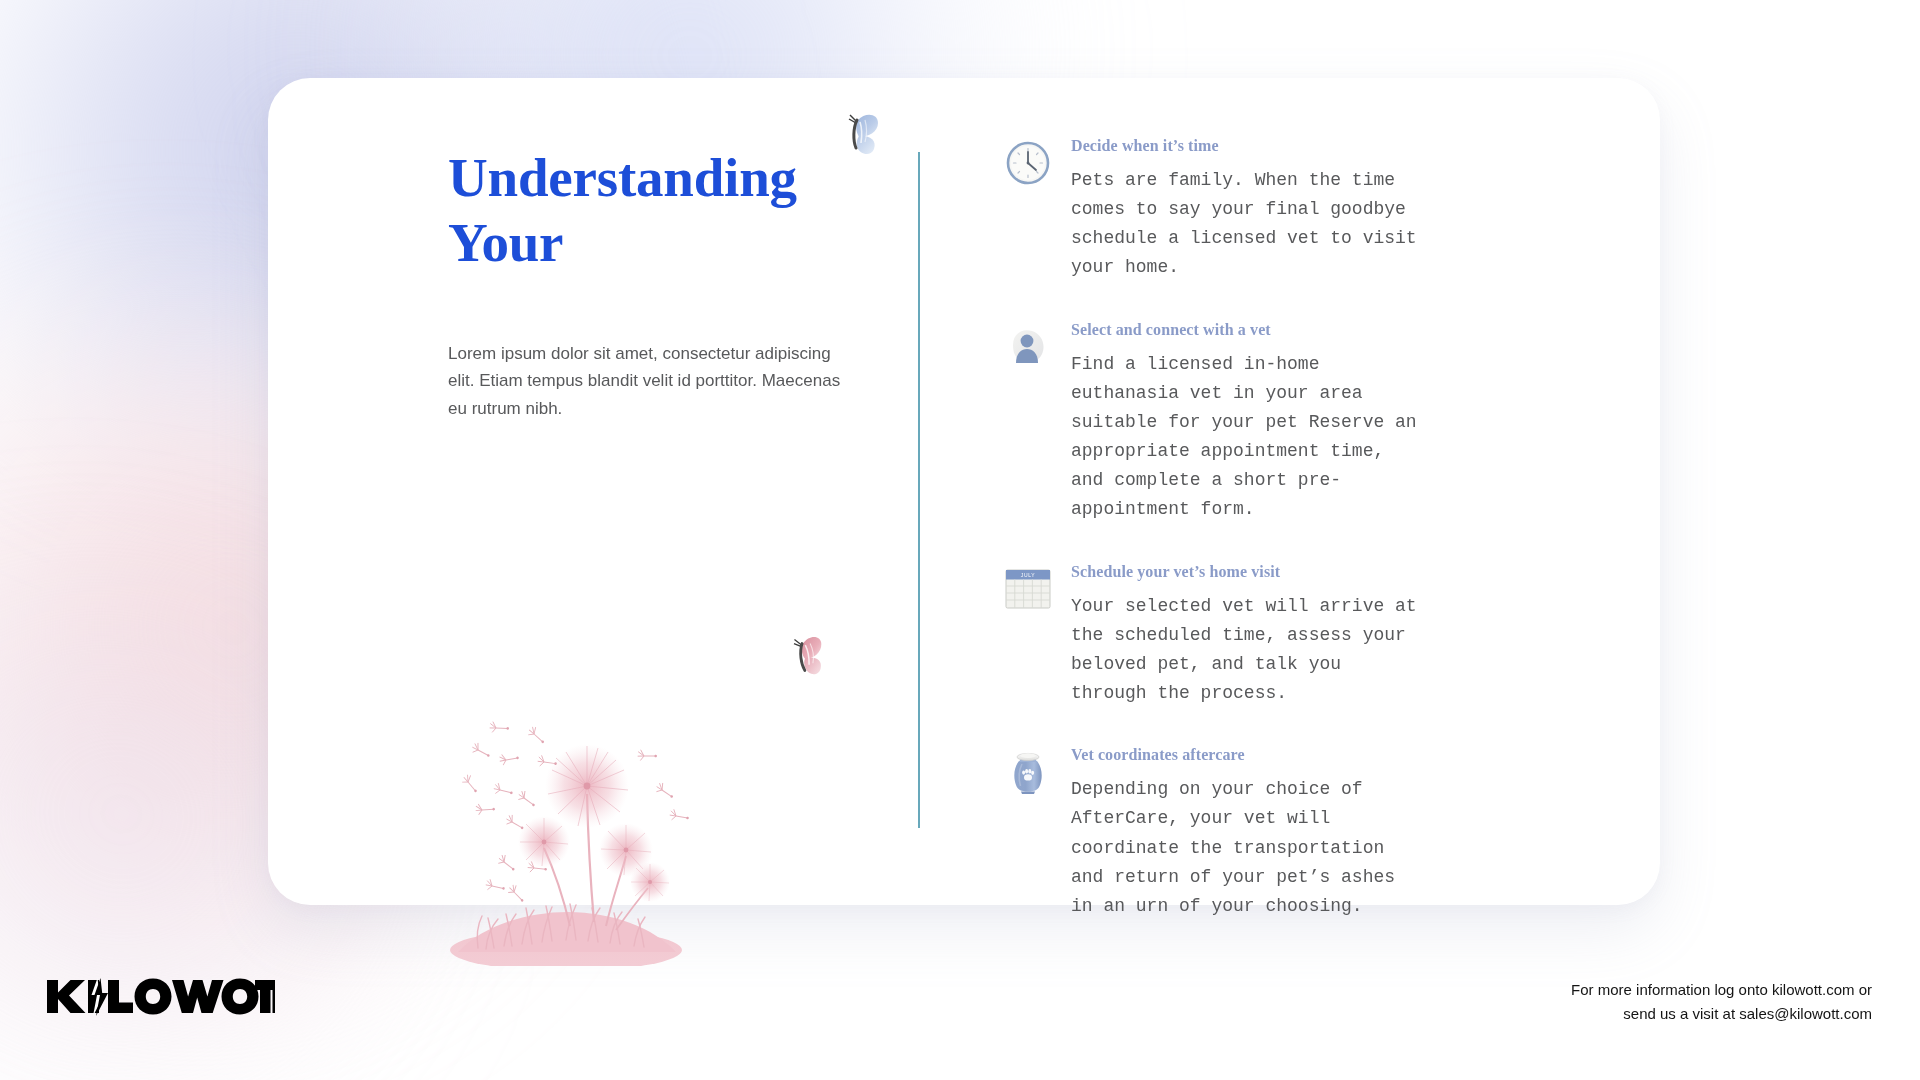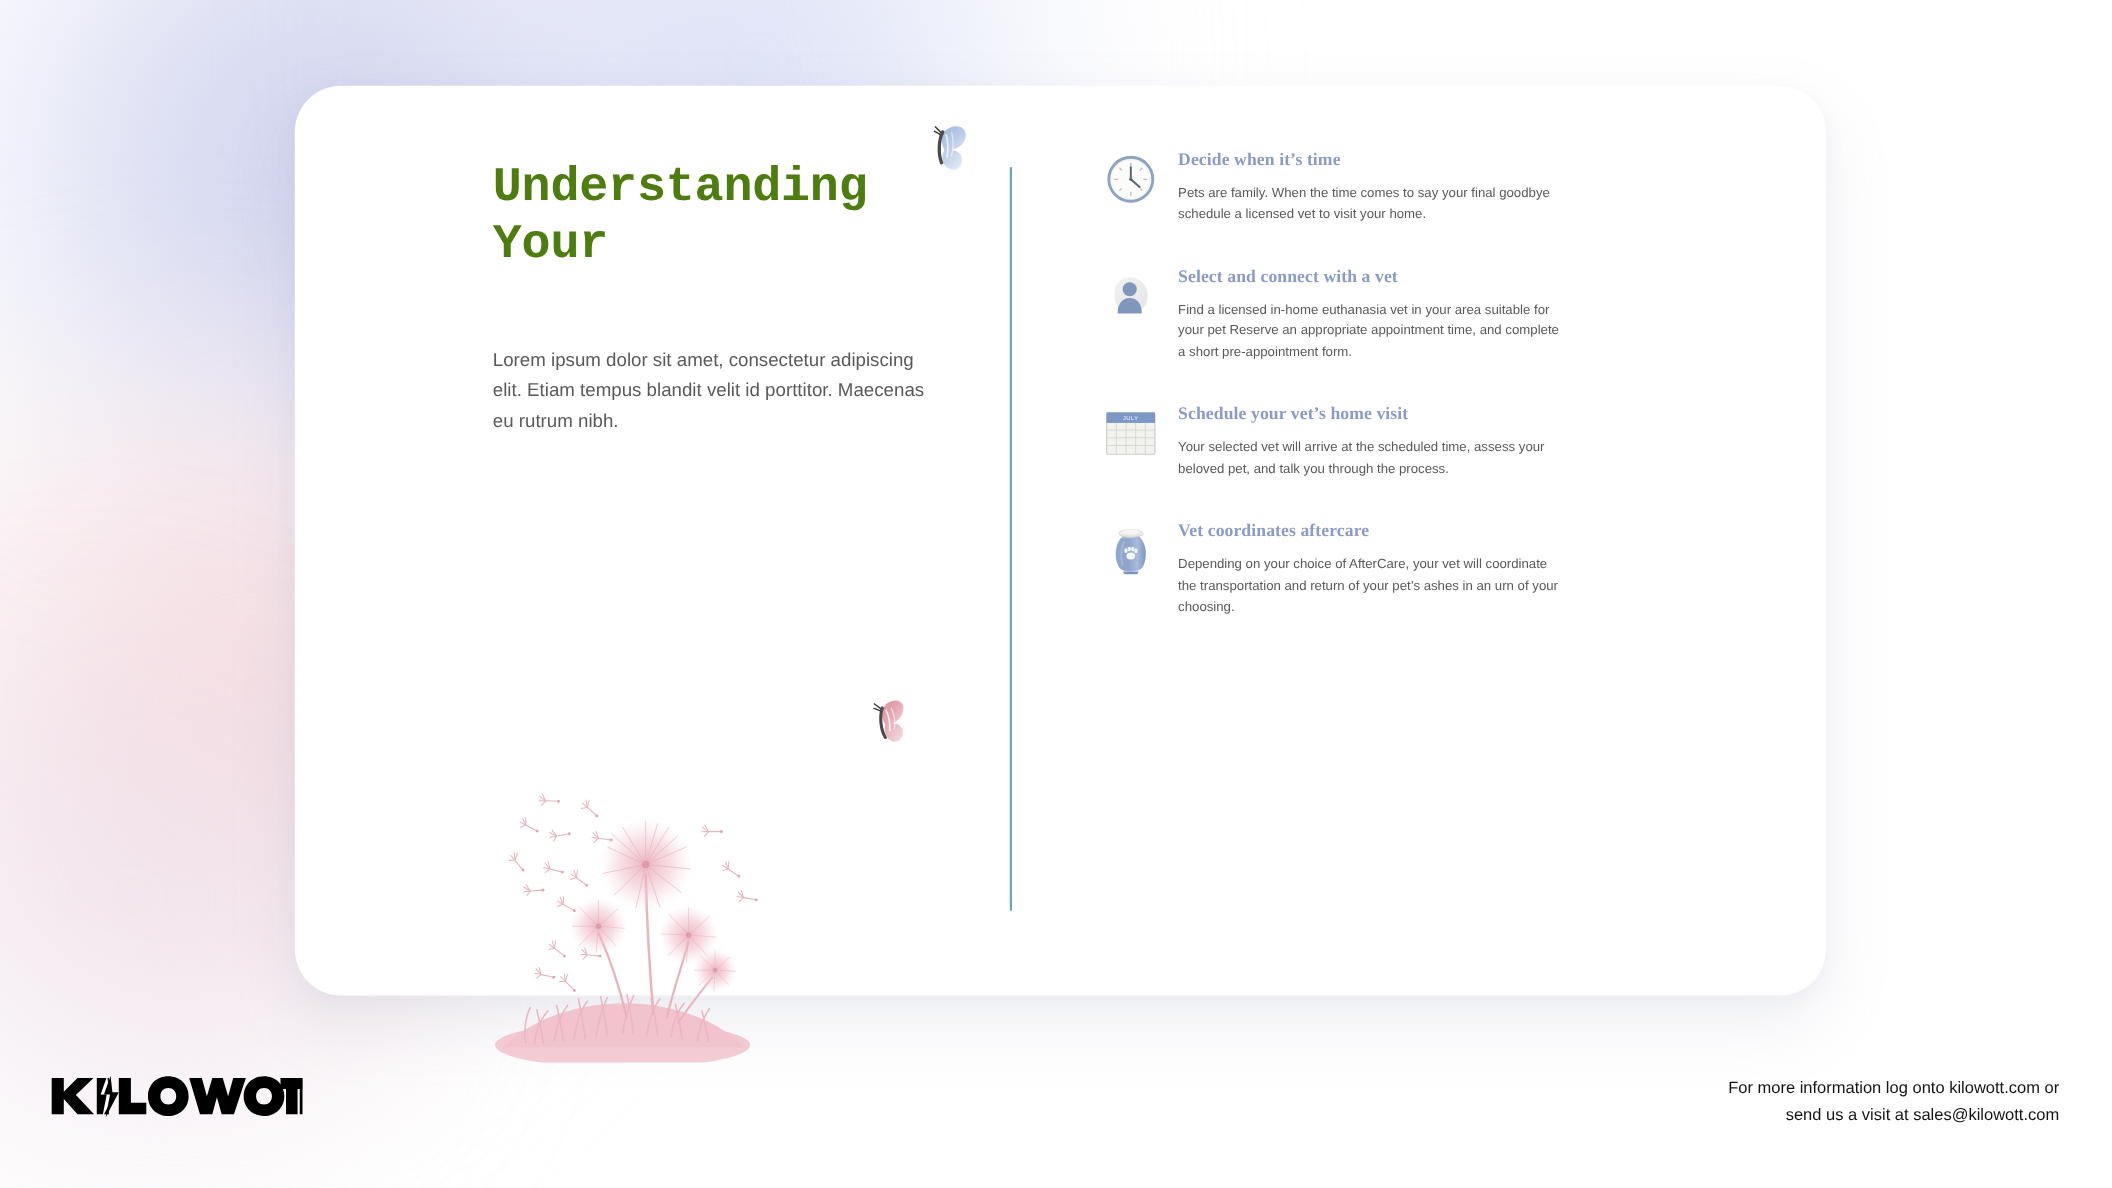--- a/index.html
+++ b/index.html
@@ -45,26 +45,26 @@
     box-shadow:0 26px 60px rgba(150,155,185,0.16), 0 4px 18px rgba(150,155,185,0.07);
   }
 
   
   #left-col {
     position:absolute;
     left:180px; top:68px;
     width:420px;
   }
   #headline {
-    font-family:Liberation Mono, monospace;
+    font-family:Liberation Serif, serif;
     font-weight:700;
-    font-size:44px;
+    font-size:55px;
     line-height:1.18;
     letter-spacing:-0.2px;
-    color:#4d7c0f;
+    color:#1d4ed8;
   }
   #headline .hl-line { display:block; }
   #intro-paragraph {
     margin-top:64px;
     font-family:"Liberation Sans", sans-serif;
     font-size:17px;
     line-height:1.62;
     color:#58595b;
     max-width:410px;
   }
@@ -120,22 +120,22 @@
   .step-title {
     font-family:"Liberation Serif", serif;
     font-weight:700;
     font-size:16px;
     line-height:1.25;
     letter-spacing:0.1px;
     color:#8a9bc8;
     margin-bottom:10px;
   }
   .step-body {
-    font-family:Liberation Sans, sans-serif;
-    font-size:12px;
+    font-family:Liberation Mono, monospace;
+    font-size:18px;
     line-height:1.62;
     color:#58595b;
     max-width:400px;
   }
 
   
   #logo {
     position:absolute;
     left:45px; top:975px;
     width:230px; height:42px;

